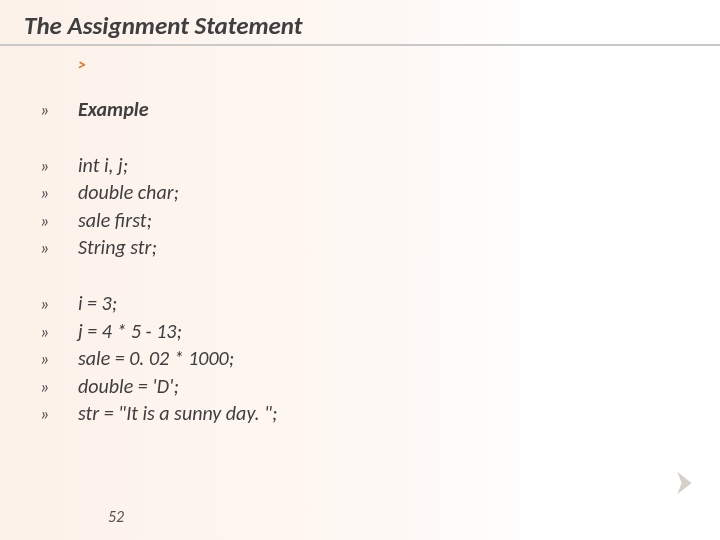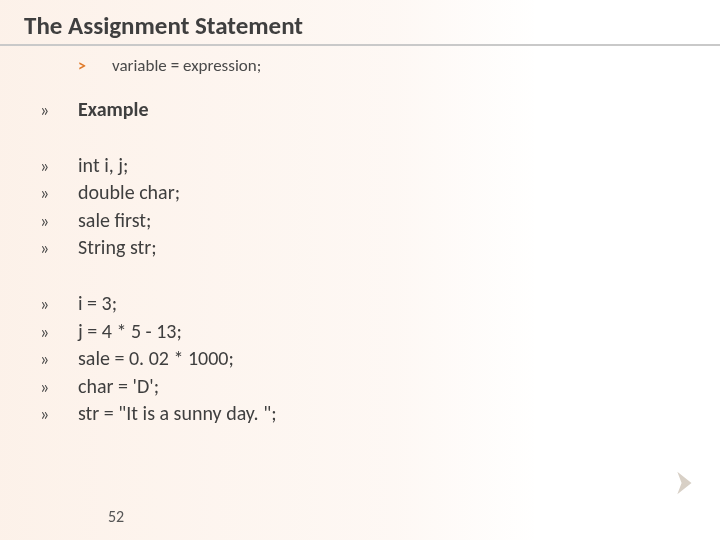--- a/index.html
+++ b/index.html
@@ -9,20 +9,21 @@
     background: #fff;
     position: relative;
   }
   .slide {
     position: absolute;
     inset: 0;
     background: linear-gradient(to right,
       rgba(230,120,40,0.10) 0%,
       rgba(230,120,40,0.05) 55%,
       rgba(255,255,255,0) 75%);
+    font-style: italic;
   }
   .title {
     position: absolute;
     left: 24px;
     top: 10px;
     font-size: 25px;
     font-weight: 700;
     color: #3f3f3f;
   }
   .title-underline {
@@ -86,21 +87,20 @@
 </head>
 <body>
 
 <div class="slide">
 
   <div class="title">The Assignment Statement</div>
   <div class="title-underline"></div>
 
   <div class="sub-row">
     <span class="chev">˃</span>
-    <span>variable = expression;</span>
   </div>
 
   <div class="content">
 
     <div class="group">
       <div class="line">
         <span class="bullet">»</span>
         <span class="text bold">Example</span>
       </div>
     </div>
@@ -132,21 +132,21 @@
       <div class="line">
         <span class="bullet">»</span>
         <span class="text">j = 4 * 5 - 13;</span>
       </div>
       <div class="line">
         <span class="bullet">»</span>
         <span class="text">sale = 0. 02 * 1000;</span>
       </div>
       <div class="line">
         <span class="bullet">»</span>
-        <span class="text">char = 'D';</span>
+        <span class="text">double = 'D';</span>
       </div>
       <div class="line">
         <span class="bullet">»</span>
         <span class="text">str = "It is a sunny day. ";</span>
       </div>
     </div>
 
   </div>
 
   <div class="pagenum">52</div>

